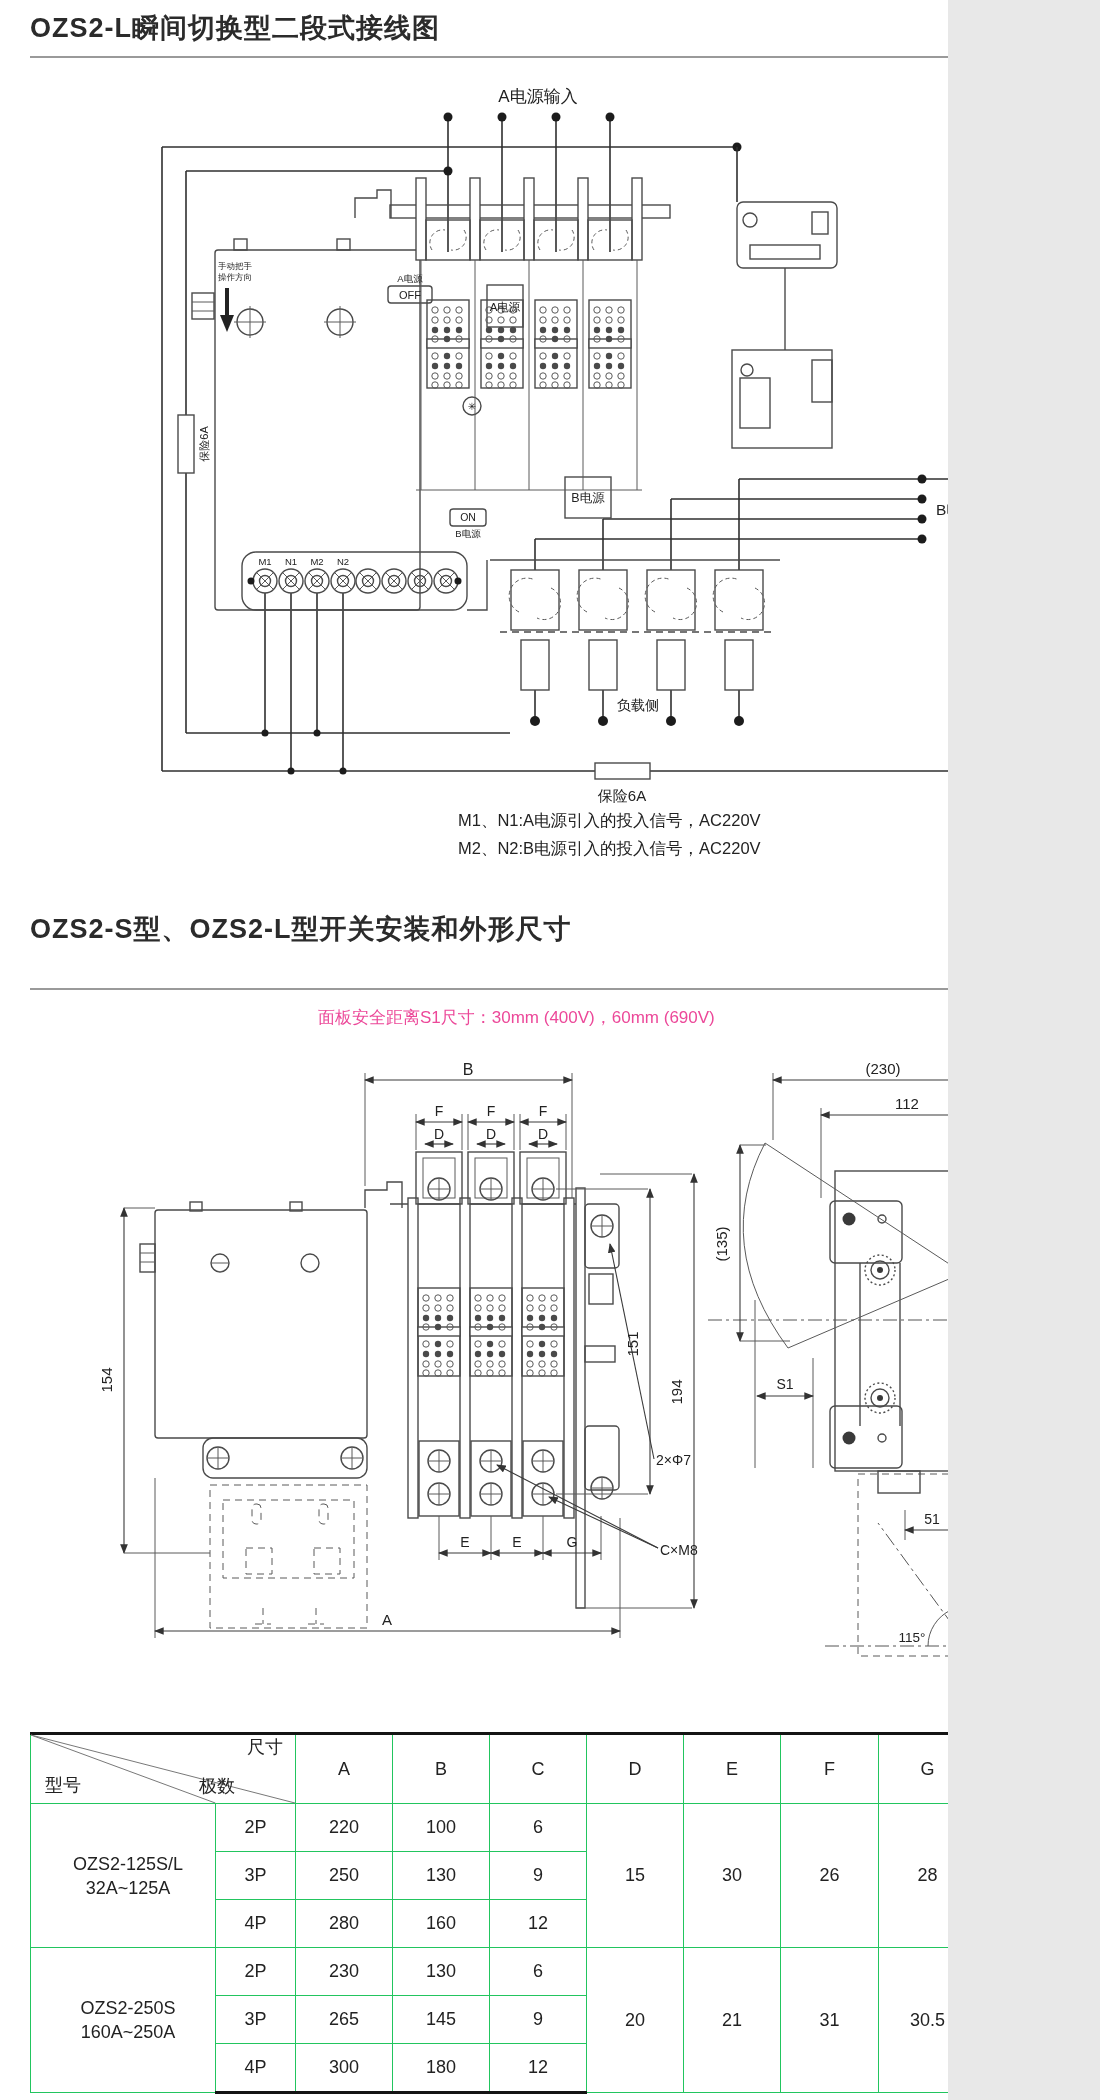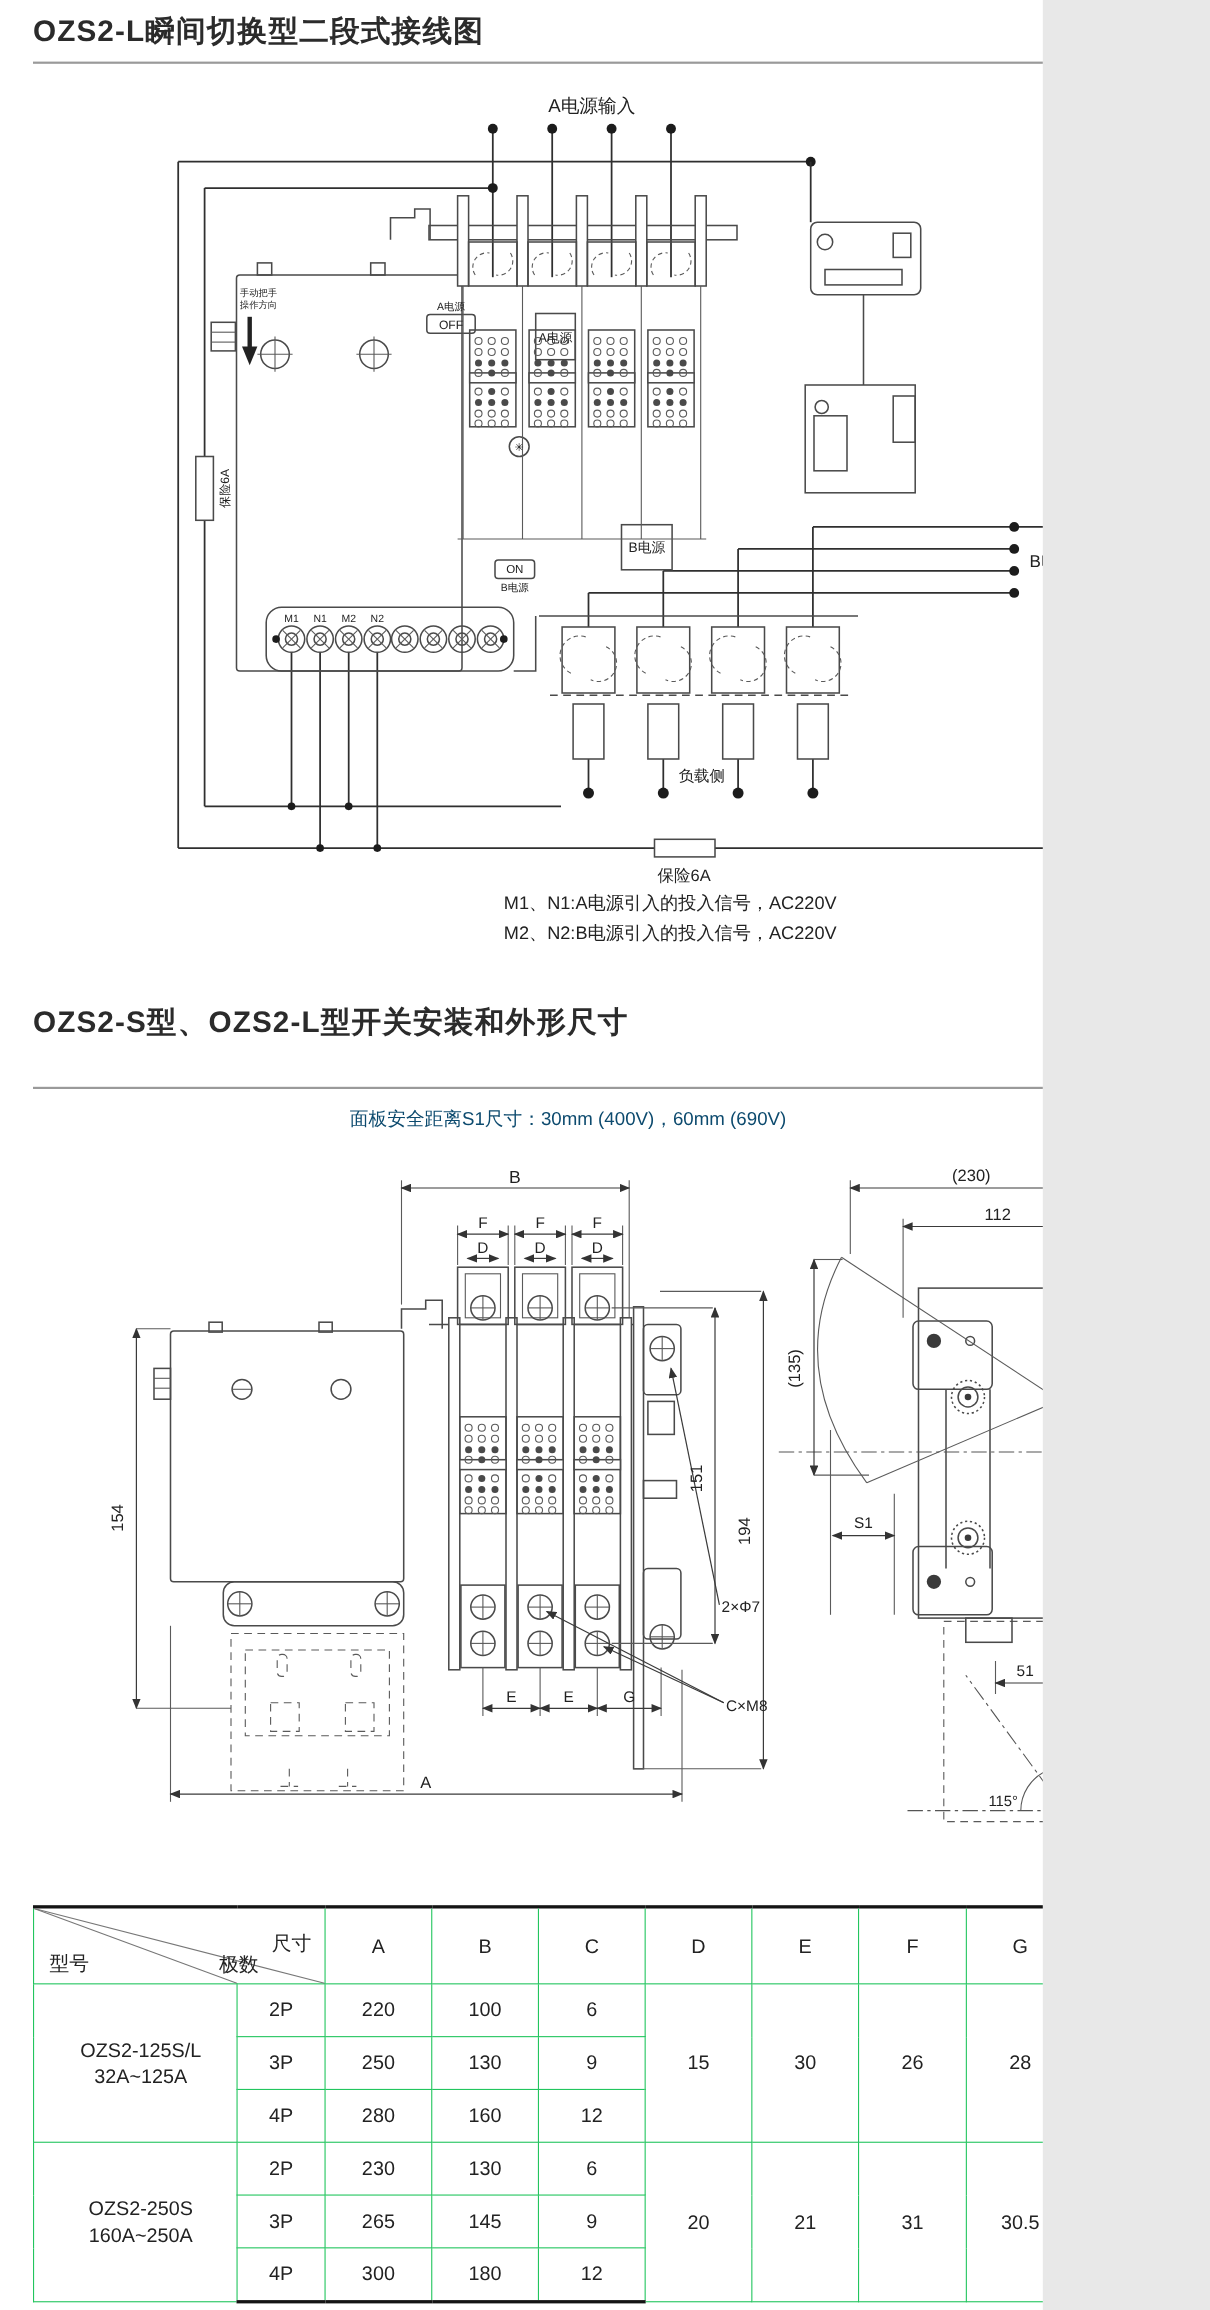--- a/index.html
+++ b/index.html
@@ -1,20 +1,20 @@
 <!DOCTYPE html>
 <html><head>
 <meta charset="utf-8">
 <style>
   html,body{margin:0;padding:0;background:#e8e8e8;}
   .page{position:relative;width:912px;height:2100px;background:#ffffff;overflow:hidden;
         font-family:"Liberation Sans", sans-serif;color:#262626;padding-left:36px;}
   .title{position:absolute;left:30px;font-size:27px;font-weight:700;letter-spacing:1px;color:#2b2b2b;}
   .rule{position:absolute;left:30px;width:1040px;height:2px;background:#9a9a9a;}
-  .safety{position:absolute;left:318px;top:1006px;font-size:17px;color:#0c4a6e;}
+  .safety{position:absolute;left:318px;top:1006px;font-size:17px;color:#ec4899;}
   svg{position:absolute;overflow:visible;}
   
   .w{stroke:#2f2f2f;stroke-width:1.6;fill:none;}
   .b{stroke:#4a4a4a;stroke-width:1.4;fill:none;}
   .bf{fill:#ffffff;stroke:#4a4a4a;stroke-width:1.4;}
   .thin{stroke:#5a5a5a;stroke-width:1;fill:none;}
   .dim{stroke:#3a3a3a;stroke-width:1.1;fill:none;}
   .dsh{stroke-dasharray:7 5;}
   .dsh2{stroke-dasharray:4 3;}
   .cdash{stroke:#555;stroke-width:1;stroke-dasharray:14 4 3 4;fill:none;}
@@ -478,21 +478,21 @@
         <col style="width:98px">
         <col style="width:99px">
     </colgroup>
     <tbody>
         <tr class="hdr">
       <th colspan="2" class="corner">
         <svg class="diag" viewBox="0 0 265 68" preserveAspectRatio="none">
           <line x1="0" y1="0" x2="185" y2="68" stroke="#777" stroke-width="1"></line>
           <line x1="0" y1="0" x2="265" y2="68" stroke="#777" stroke-width="1"></line>
         </svg>
-        <span class="lab" style="top:20px;right:12px;">尺寸</span>
+        <span class="lab" style="top:0;right:12px;">尺寸</span>
         <span class="lab" style="bottom:5px;left:168px;">极数</span>
         <span class="lab" style="bottom:6px;left:14px;">型号</span>
       </th>
       <th>A</th>
       <th>B</th>
       <th>C</th>
       <th>D</th>
       <th>E</th>
       <th>F</th>
       <th>G</th>

